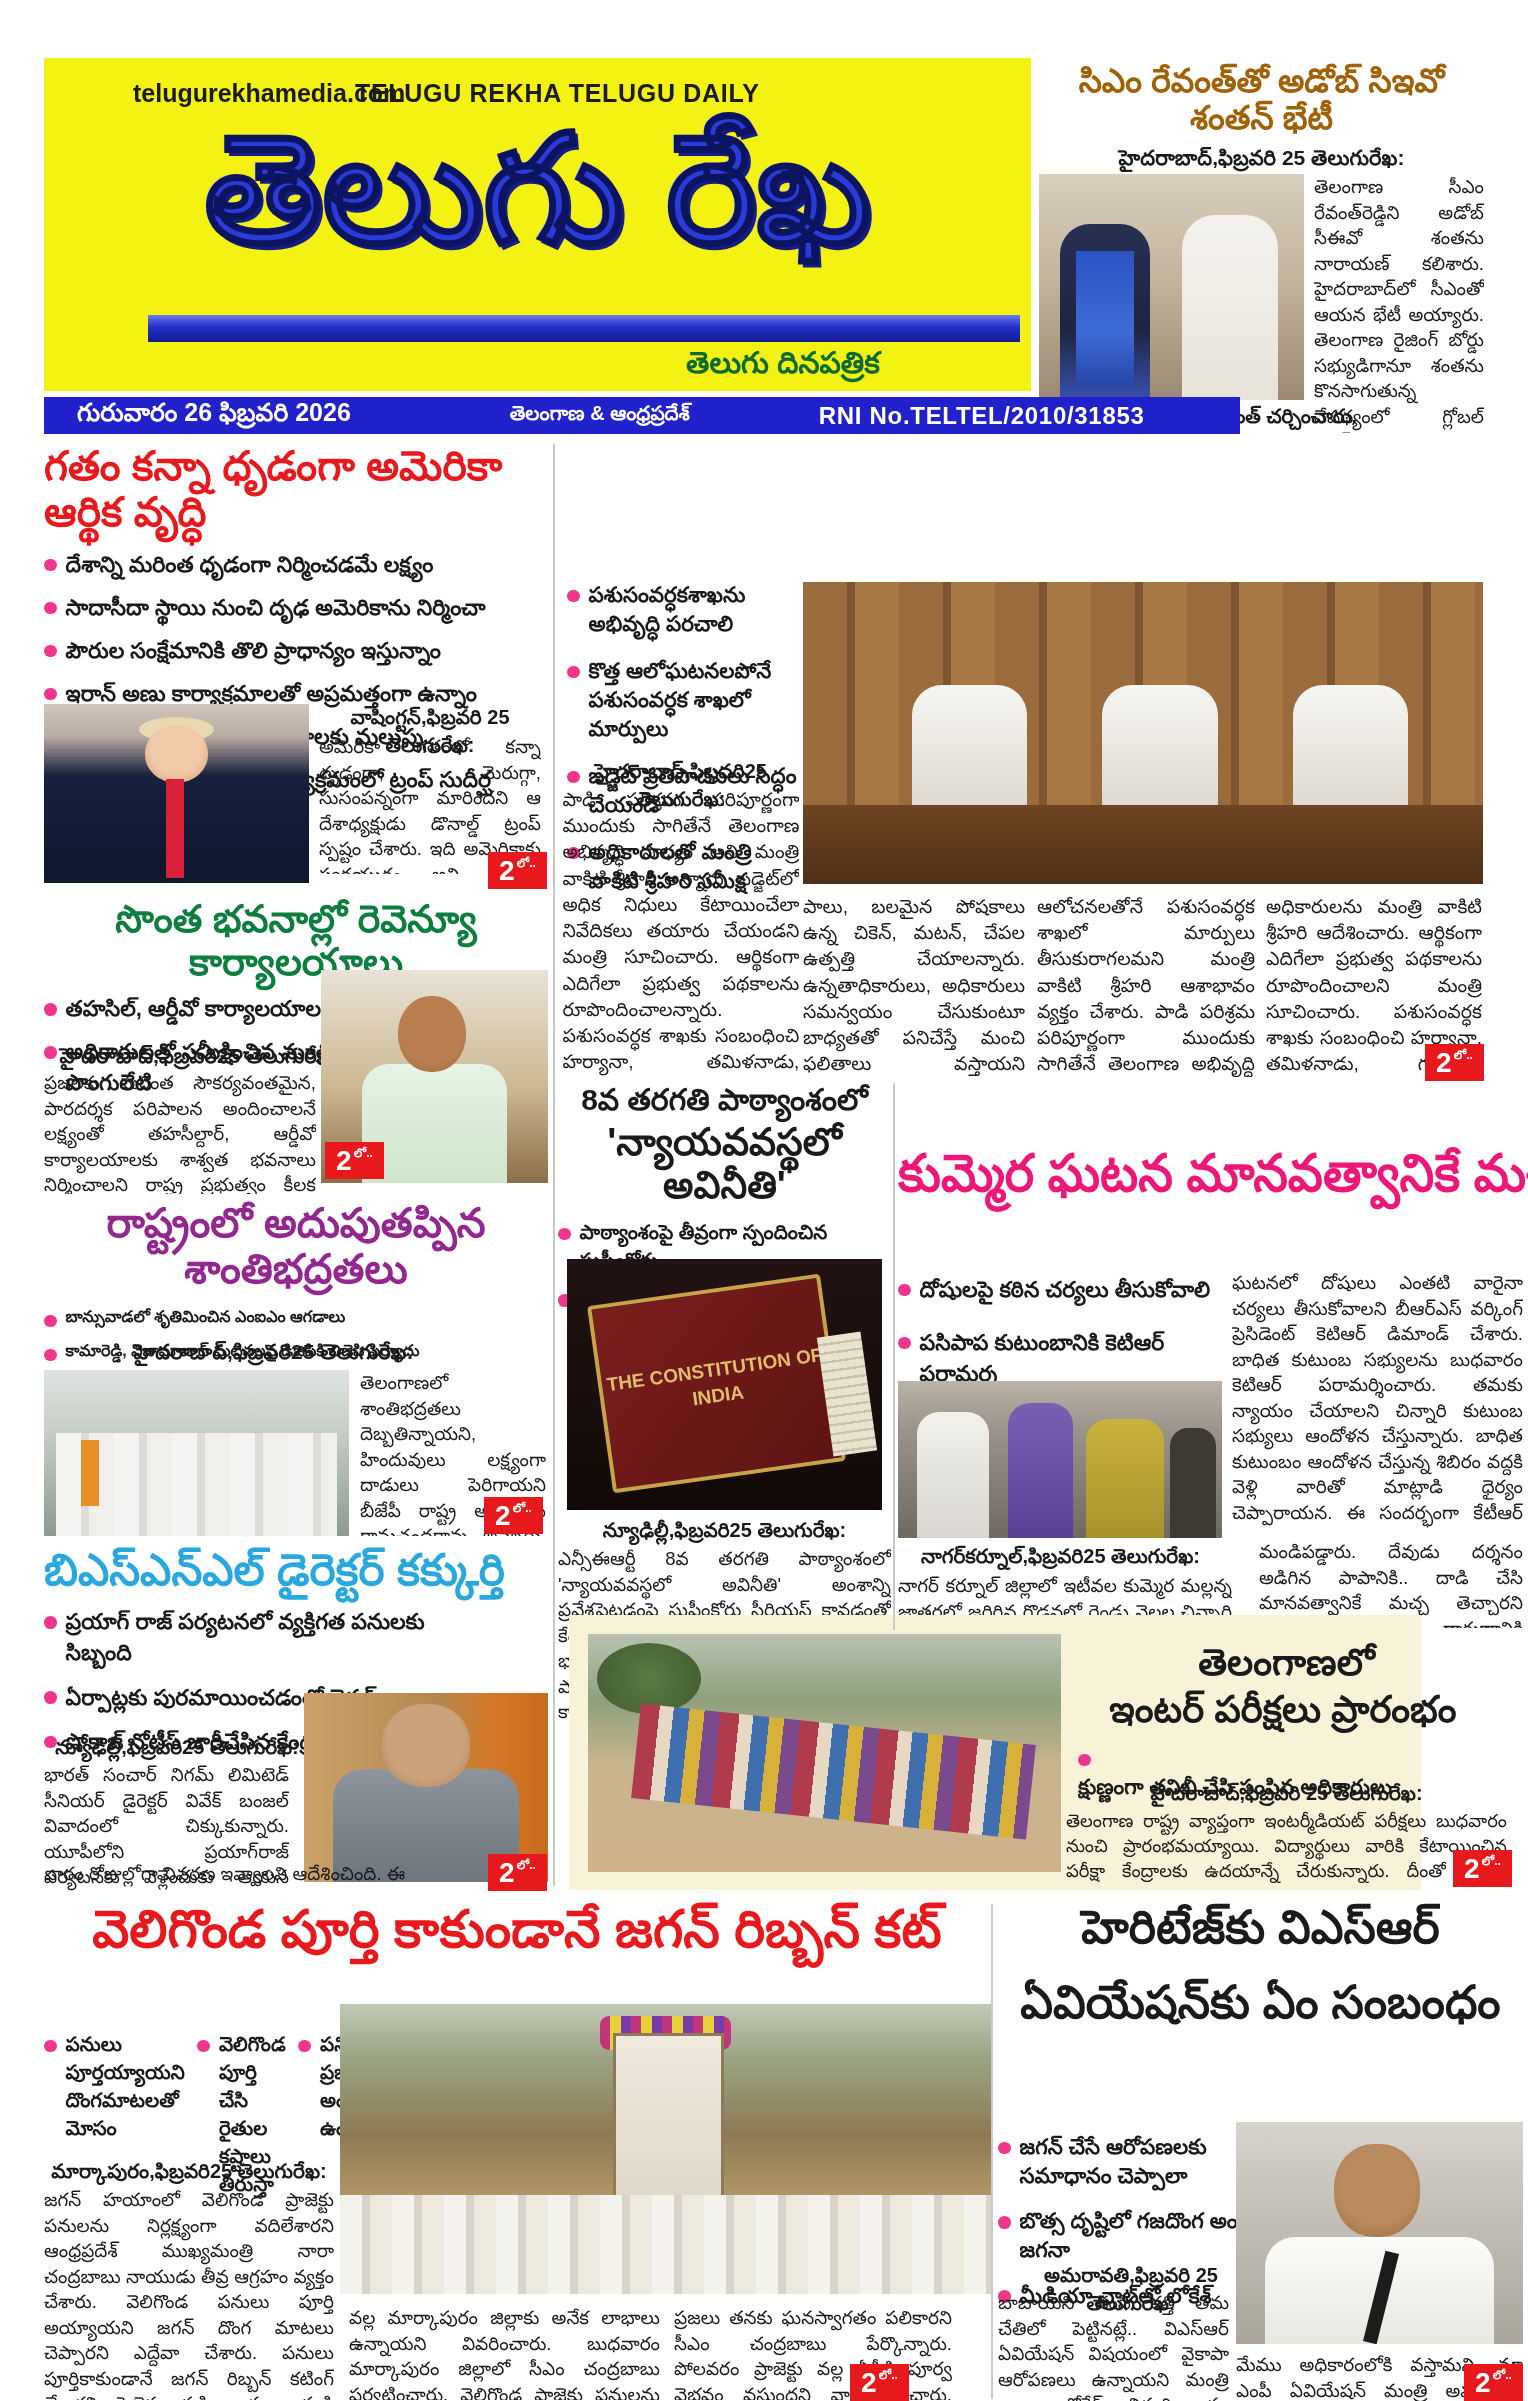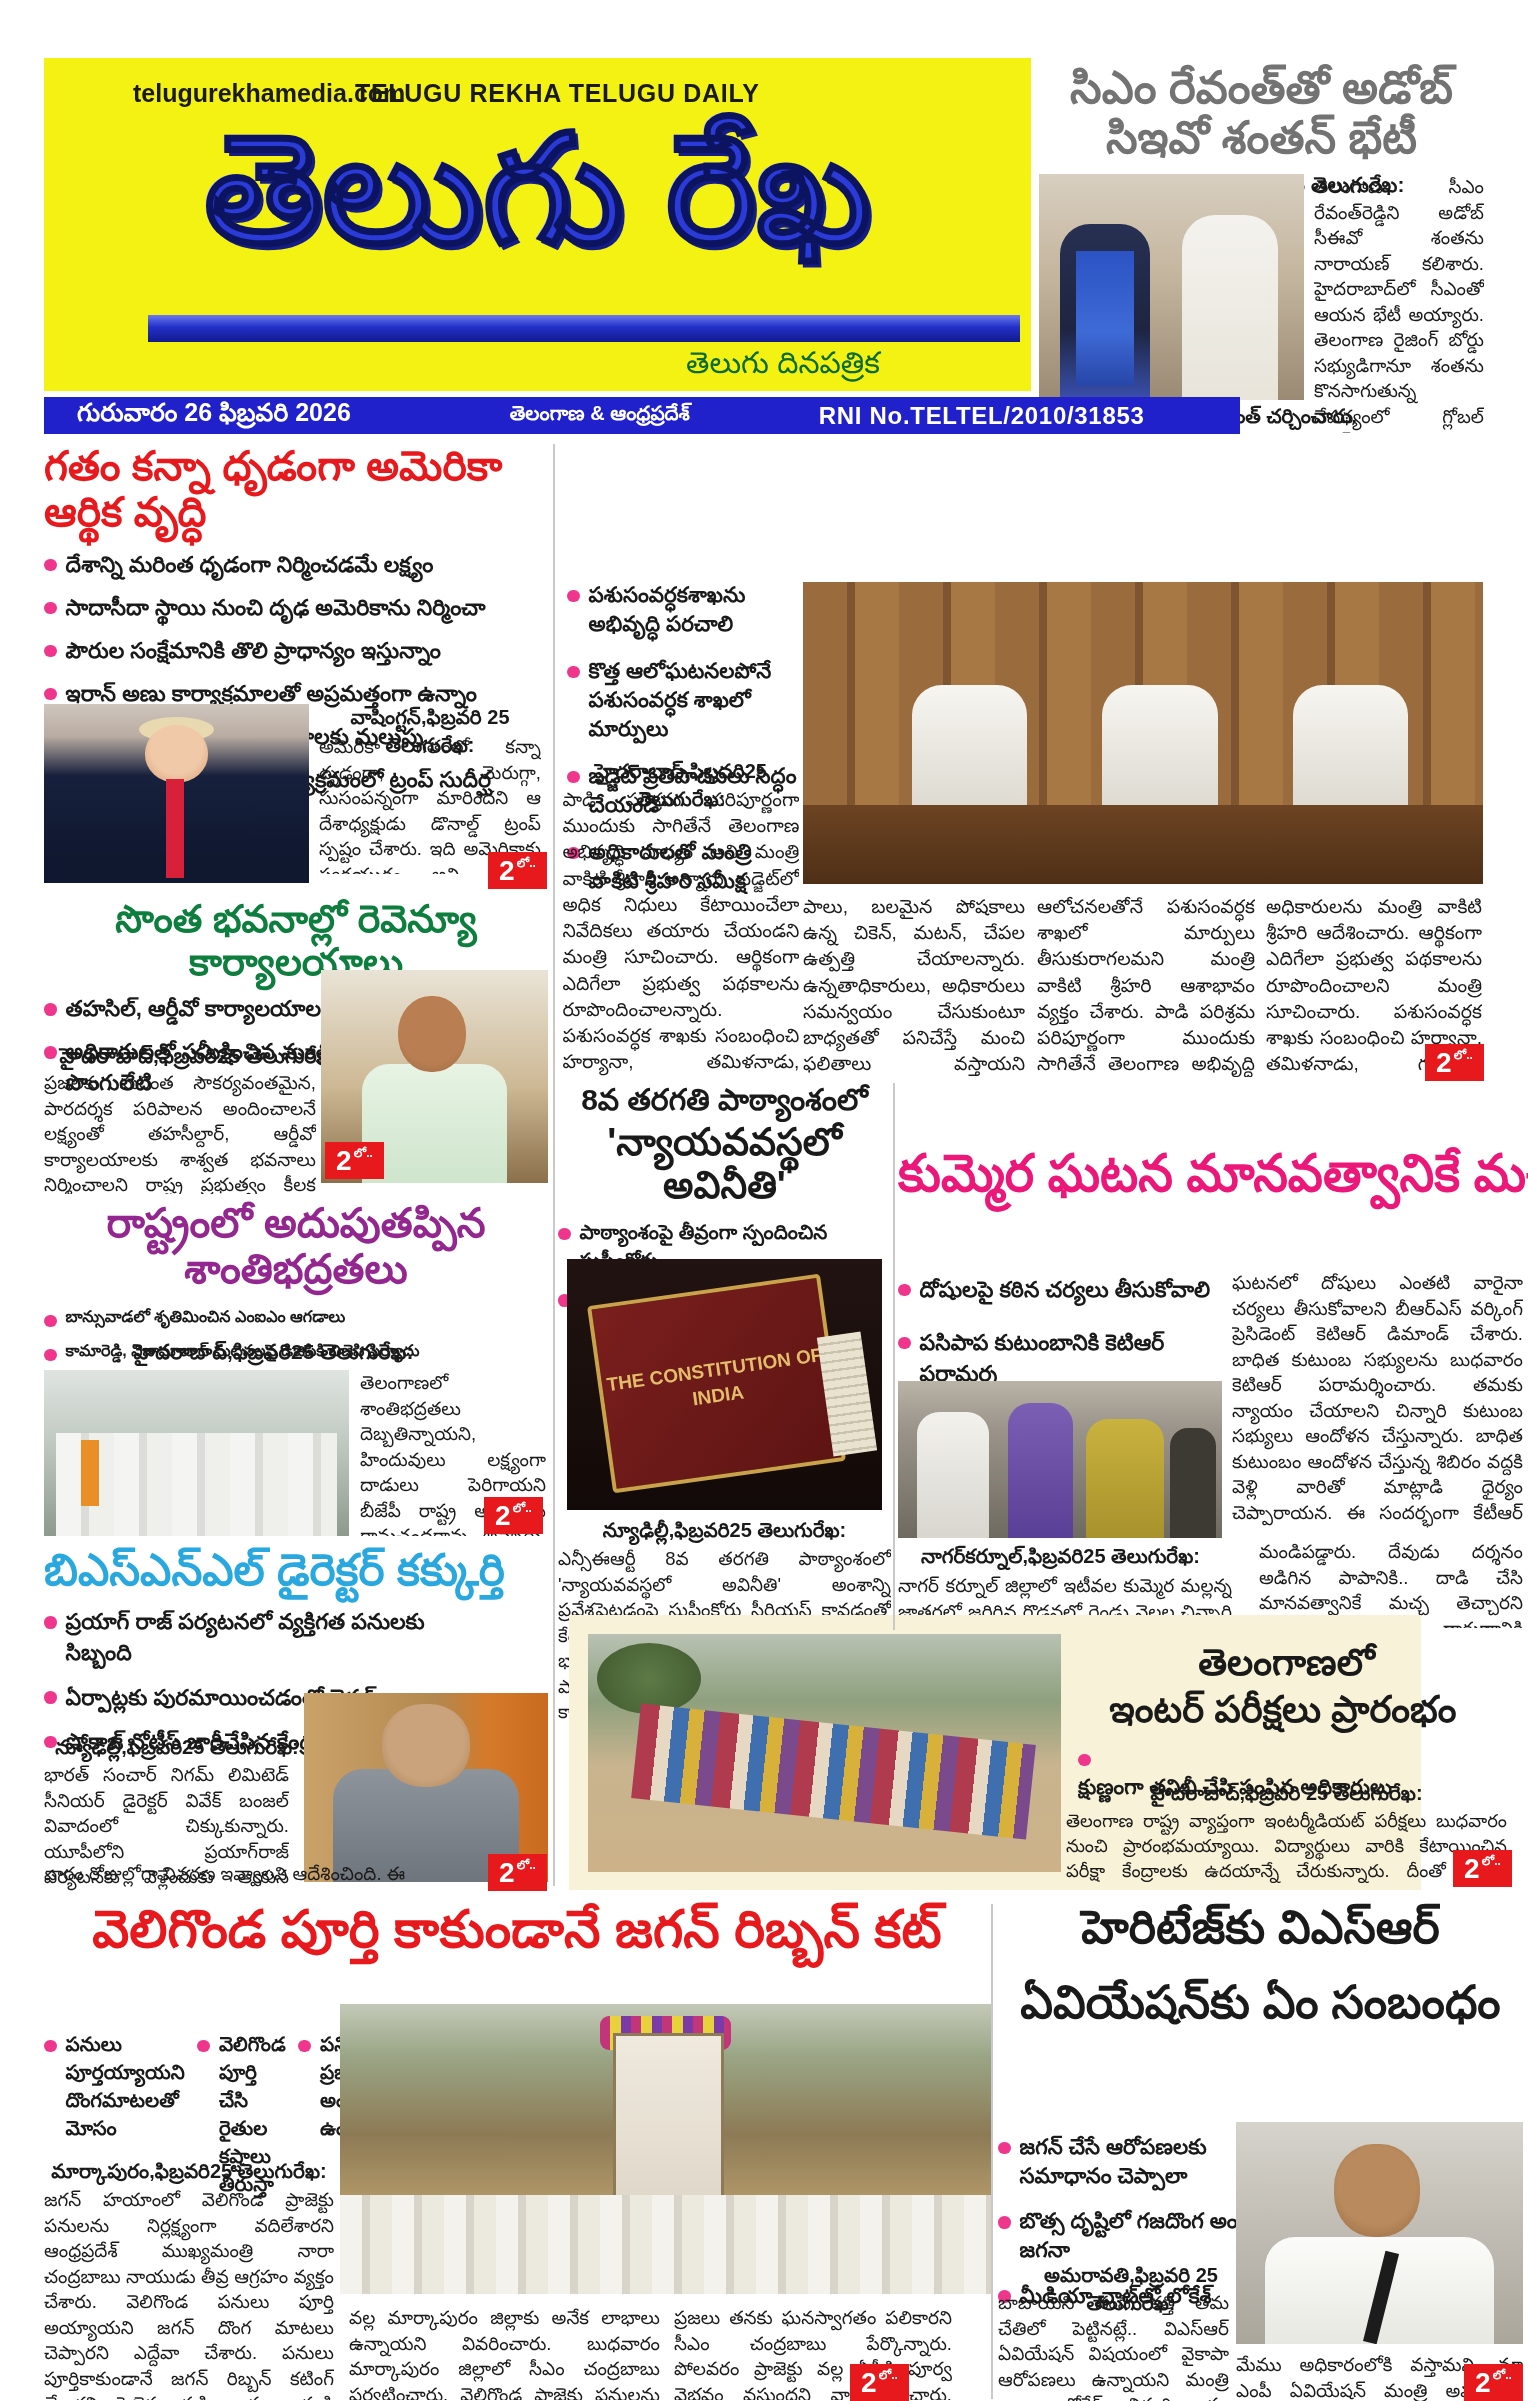--- a/index.html
+++ b/index.html
@@ -20,33 +20,33 @@
 
   
   #masthead{left:44px;top:58px;width:987px;height:333px;background:#f4f213;}
   #mh-web{left:89px;top:21px;font-size:25px;font-weight:bold;}
   #mh-tag{left:311px;top:21px;font-size:25px;font-weight:bold;letter-spacing:0.7px;}
   #mh-logo{left:22px;top:44px;width:943px;text-align:center;font-size:152px;font-weight:bold;
            color:#2a3bd8;-webkit-text-stroke:2.2px #0c1460;
            text-shadow:3.7px 4.4px 0 #141c86,-1.5px -1.5px 0 #b8c0ff;}
   #mh-bar{left:104px;top:257px;width:872px;height:27px;
           background:linear-gradient(180deg,#6b79ef 0%,#2230c8 45%,#121a8e 100%);}
-  #mh-sub{left:532px;top:288px;width:414px;text-align:center;font-size:30px;font-weight:normal;color:#0b6b33;}
+  #mh-sub{left:532px;top:288px;width:414px;text-align:center;font-size:30px;font-weight:bold;color:#0b6b33;}
   #mh-issue{left:74px;top:290px;display:flex;gap:35px;font-size:23px;font-weight:bold;}
 
   
   #datebar{left:44px;top:397px;width:1196px;height:37px;background:#2121cc;color:#fff;
            display:flex;align-items:center;font-weight:bold;}
   #datebar .d1{font-size:25px;margin-left:33px;}
   #datebar .d2{font-size:20px;margin-left:159px;}
   #datebar .d3{font-size:24px;margin-left:129px;letter-spacing:0.7px;}
 
   
   #adobe{left:1039px;top:63px;width:445px;height:371px;}
-  #adobe .hl{font-size:45px;color:#737373;text-align:center;}
+  #adobe .hl{font-size:33px;color:#a16207;text-align:center;}
   #adobe .dl{margin-top:9px;}
   #adobe .bd{position:absolute;left:275px;top:111px;width:170px;height:259px;font-size:18.5px;}
   #adobe .cap{position:absolute;left:0;top:342px;width:333px;font-size:20px;font-weight:bold;}
   .ph-adobe{left:0;top:111px;width:265px;height:226px;
      background:linear-gradient(180deg,#d8cfc0 0%,#c4b59e 45%,#9a8a74 100%);}
   .ph-adobe .fig1{position:absolute;left:8%;top:22%;width:34%;height:78%;
      background:linear-gradient(180deg,#273052 0%,#1d2542 60%,#3b4fae 100%);border-radius:30px 30px 0 0;}
   .ph-adobe .fig2{position:absolute;right:10%;top:18%;width:36%;height:82%;
      background:linear-gradient(180deg,#f4f2ee 0%,#e8e4da 100%);border-radius:33px 33px 0 0;}
   .ph-adobe .scarf{position:absolute;left:14%;top:34%;width:22%;height:60%;

